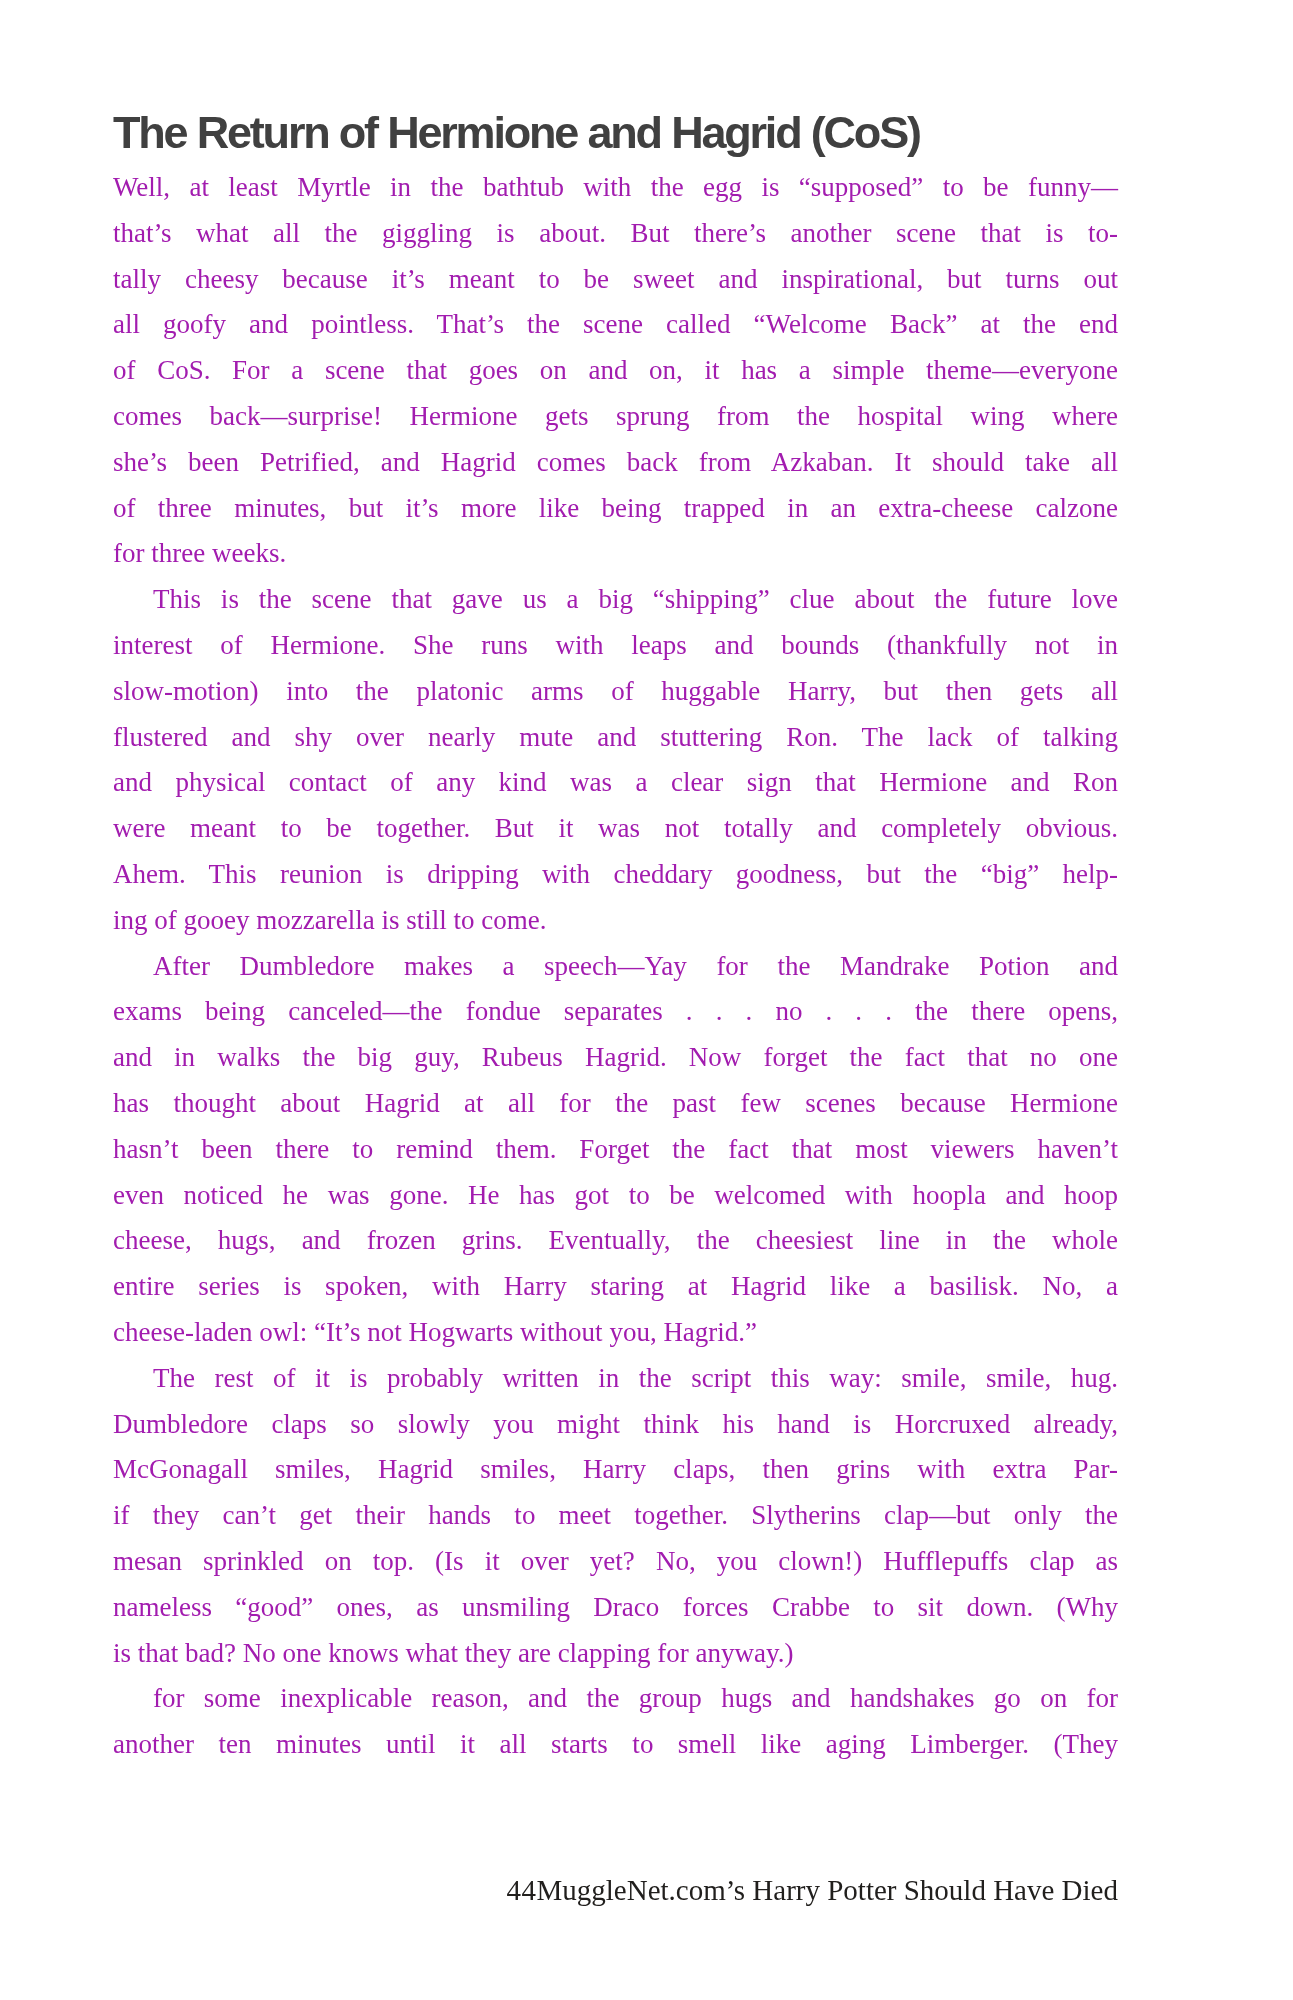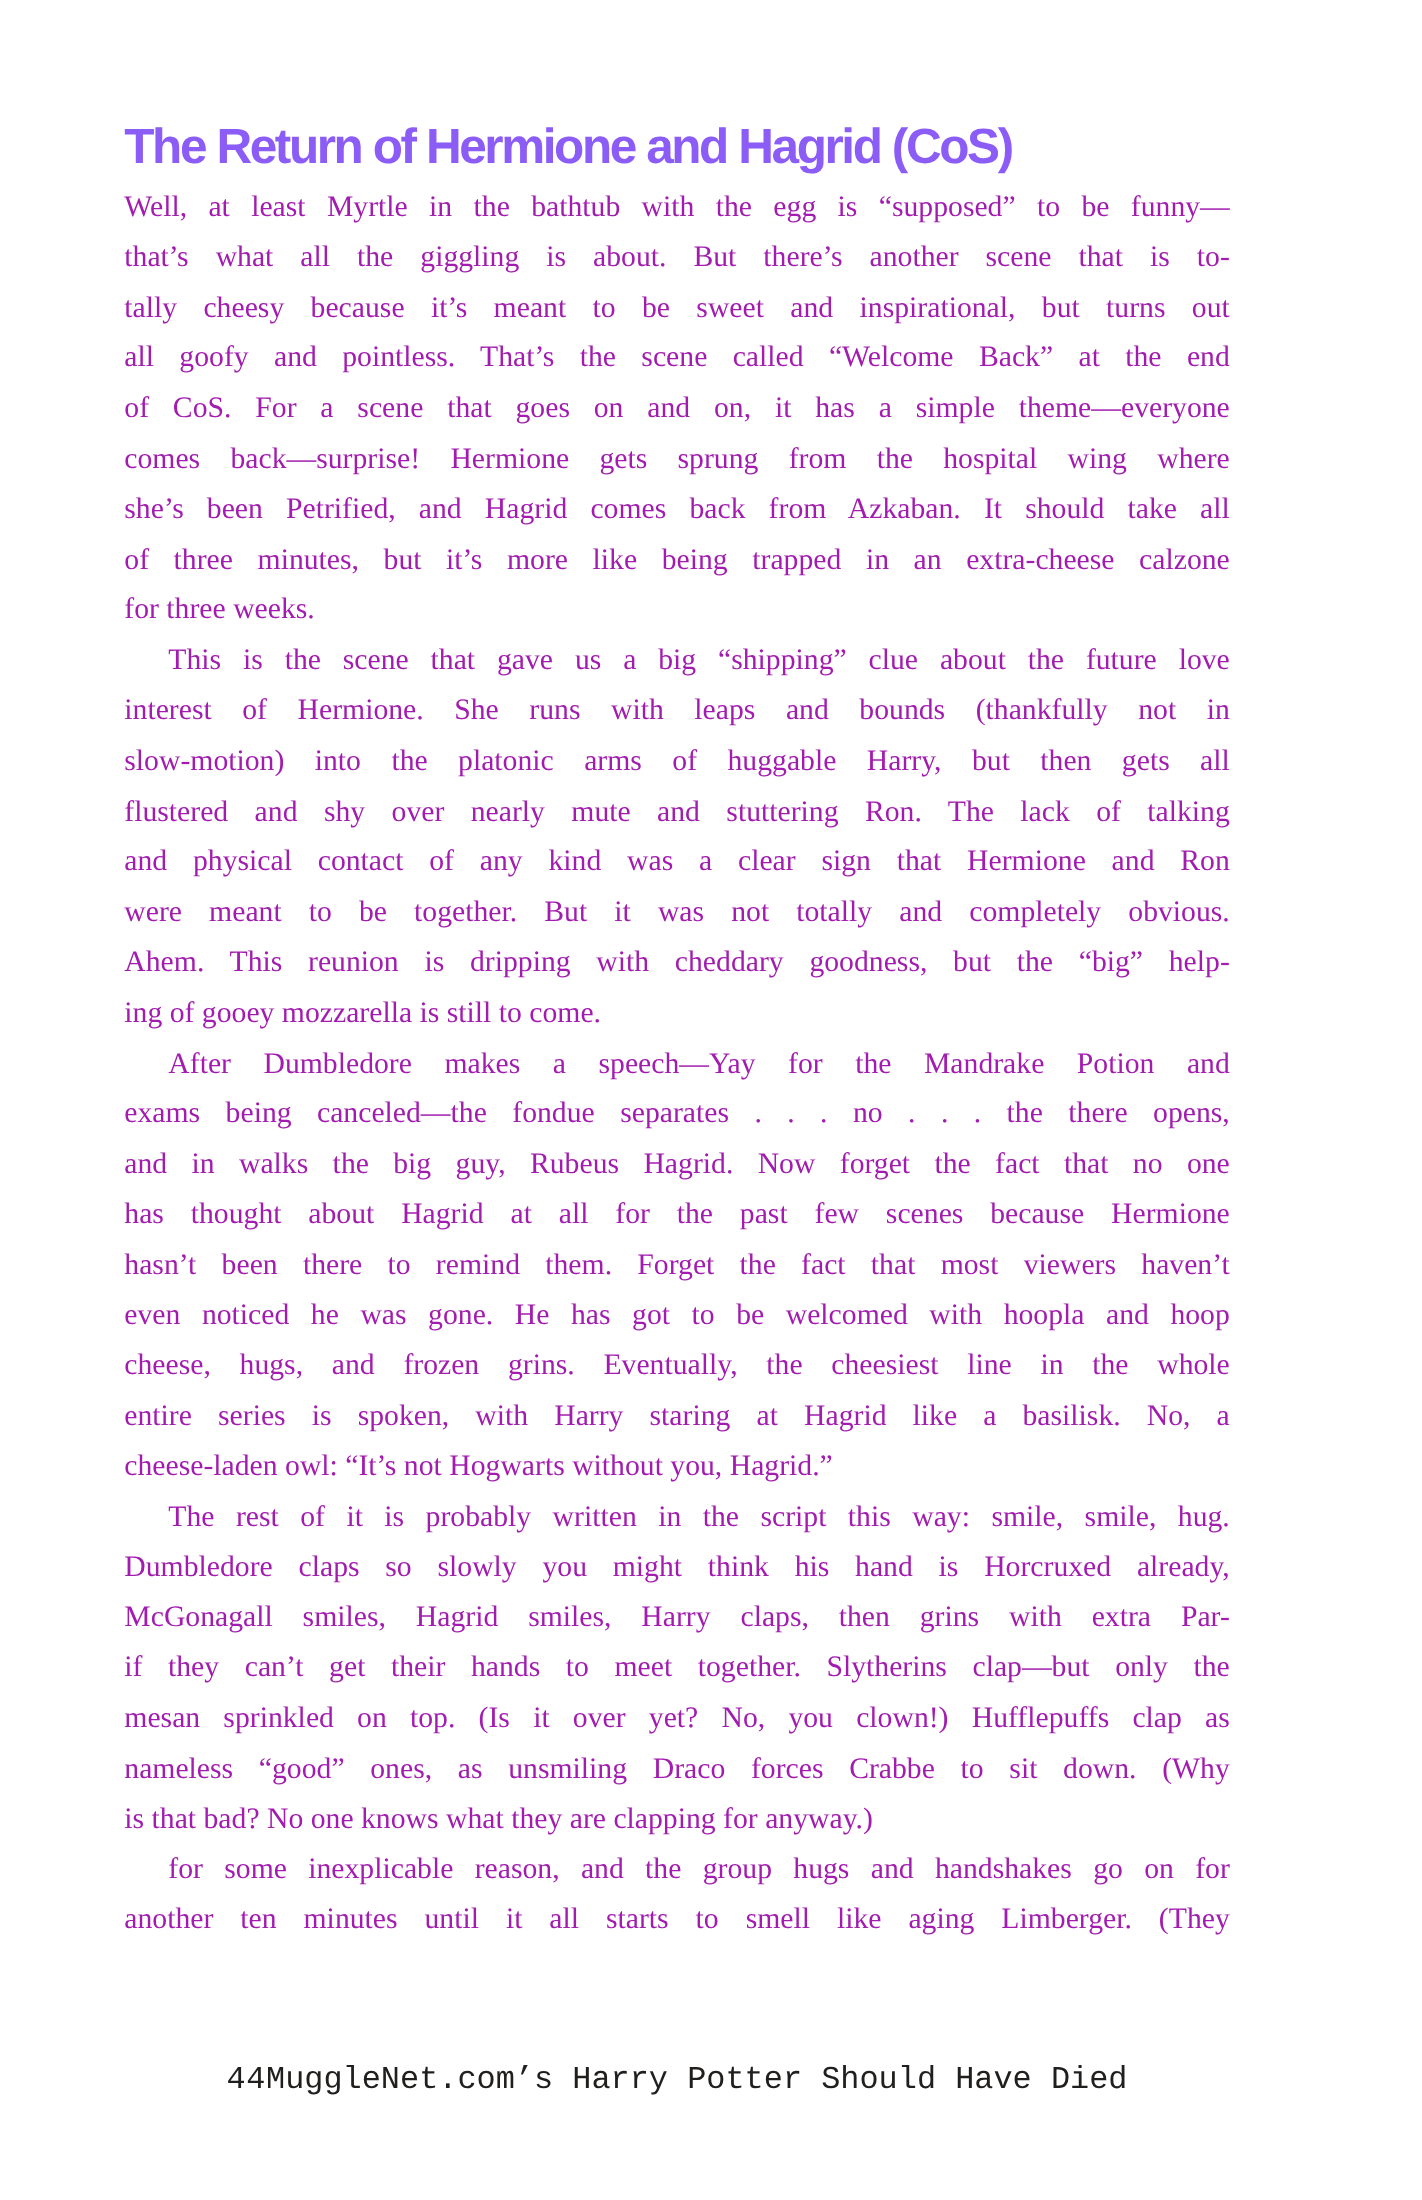--- a/index.html
+++ b/index.html
@@ -18,21 +18,21 @@
   .heading {
     position: absolute;
     left: 113px;
     top: 110px;
     margin: 0;
     font-family: "Liberation Sans", "DejaVu Sans", sans-serif;
     font-weight: 700;
     font-size: 45px;
     line-height: 1.0;
     letter-spacing: -2.2px;
-    color: #8b5cf6;
+    color: #404040;
     white-space: nowrap;
   }
   .body {
     position: absolute;
     left: 113px;
     top: 165px;
     width: 1005px;
     font-family: "Liberation Serif", "DejaVu Serif", serif;
     font-size: 27px;
     line-height: 45.8px;
@@ -50,23 +50,23 @@
   }
   .para.indent .line:first-child {
     text-indent: 40px;
   }
   .footer {
     position: absolute;
     left: 113px;
     top: 1868px;
     width: 1005px;
     display: flex;
-    justify-content: center;
+    justify-content: flex-end;
     align-items: baseline;
-    font-family: Liberation Mono, monospace;
+    font-family: Liberation Serif, serif;
     font-size: 29px;
     line-height: 45.8px;
     color: #211f1d;
   }
   .pagenum {
     letter-spacing: 0.5px;
   }
 </style>
 </head>
 <body>

